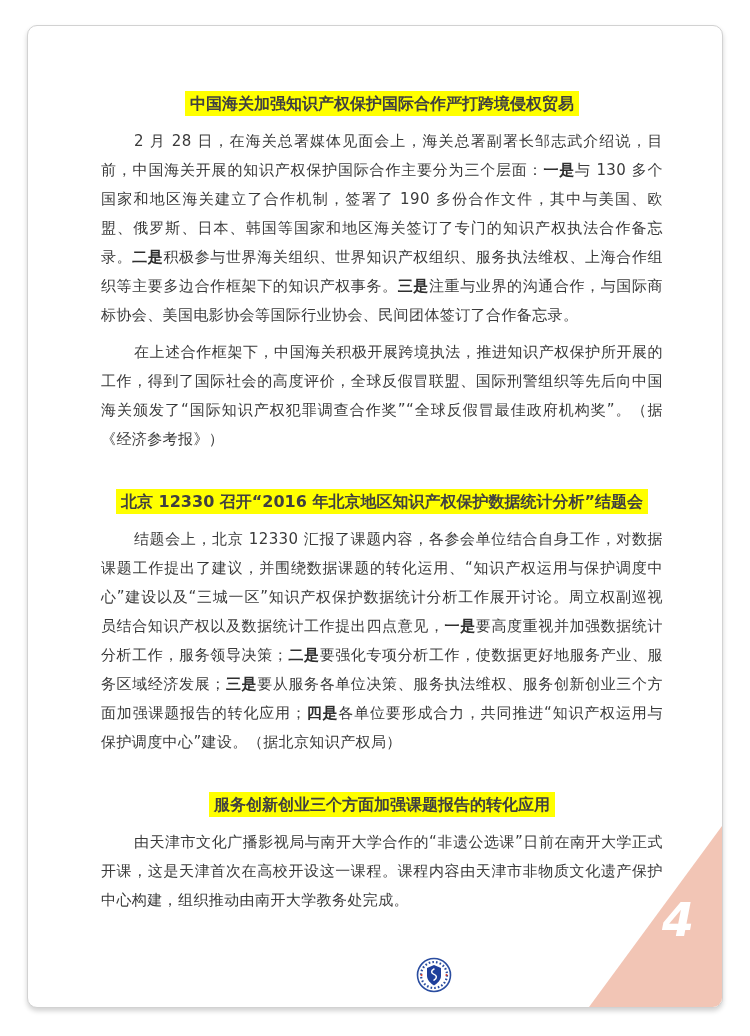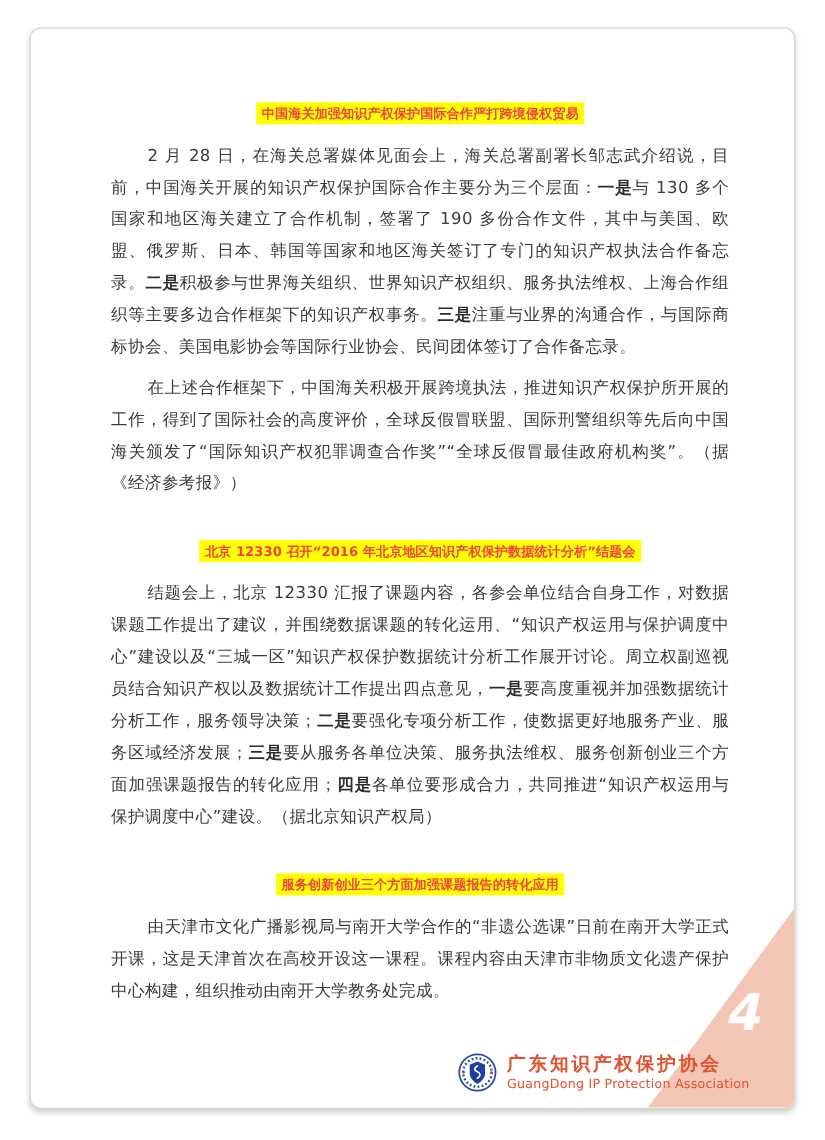--- a/index.html
+++ b/index.html
@@ -26,23 +26,23 @@
   }
   .content {
     position: absolute;
     left: 73px; top: 0;
     width: 562px;
     padding-top: 64px;
   }
   h2.headline {
     margin: 34px 0 10px 0;
     text-align: center;
-    font-size: 12px;
+    font-size: 16px;
     font-weight: bold;
-    color: #ef4444;
+    color: #404040;
     line-height: 27px;
   }
   h2.headline:first-child { margin-top: 0; }
   h2.headline .hl {
     background: var(--highlight, #ffff00);
     padding: 3px 5px;
   }
   p.para {
     margin: 8px 0 0 0;
     font-size: 15px;
@@ -117,20 +117,16 @@
 
     <div class="footer">
       <svg class="logo" viewBox="0 0 36 36">
         <circle cx="18" cy="18" r="16.5" fill="#ffffff" stroke="#2a4da0" stroke-width="1.6"></circle>
         <circle cx="18" cy="18" r="13" fill="none" stroke="#2a4da0" stroke-width="2.2" stroke-dasharray="1.6 2.1"></circle>
         <circle cx="5.5" cy="18" r="1.1" fill="#d33a2c"></circle>
         <circle cx="30.5" cy="18" r="1.1" fill="#d33a2c"></circle>
         <path d="M18 8 L25 11 V19 C25 24.5 18 28.5 18 28.5 C18 28.5 11 24.5 11 19 V11 Z" fill="#1f3f9b"></path>
         <path d="M18 12 C14.5 13.8 15.2 16.4 18 17.4 C20.8 18.4 21.5 21 18 23.2" fill="none" stroke="#ffffff" stroke-width="1.5" stroke-linecap="round"></path>
       </svg>
-      <div>
-        <div class="org-cn">广东知识产权保护协会</div>
-        <div class="org-en">GuangDong IP Protection Association</div>
-      </div>
     </div>
 
   </div>
 </div>
 
 </body></html>

